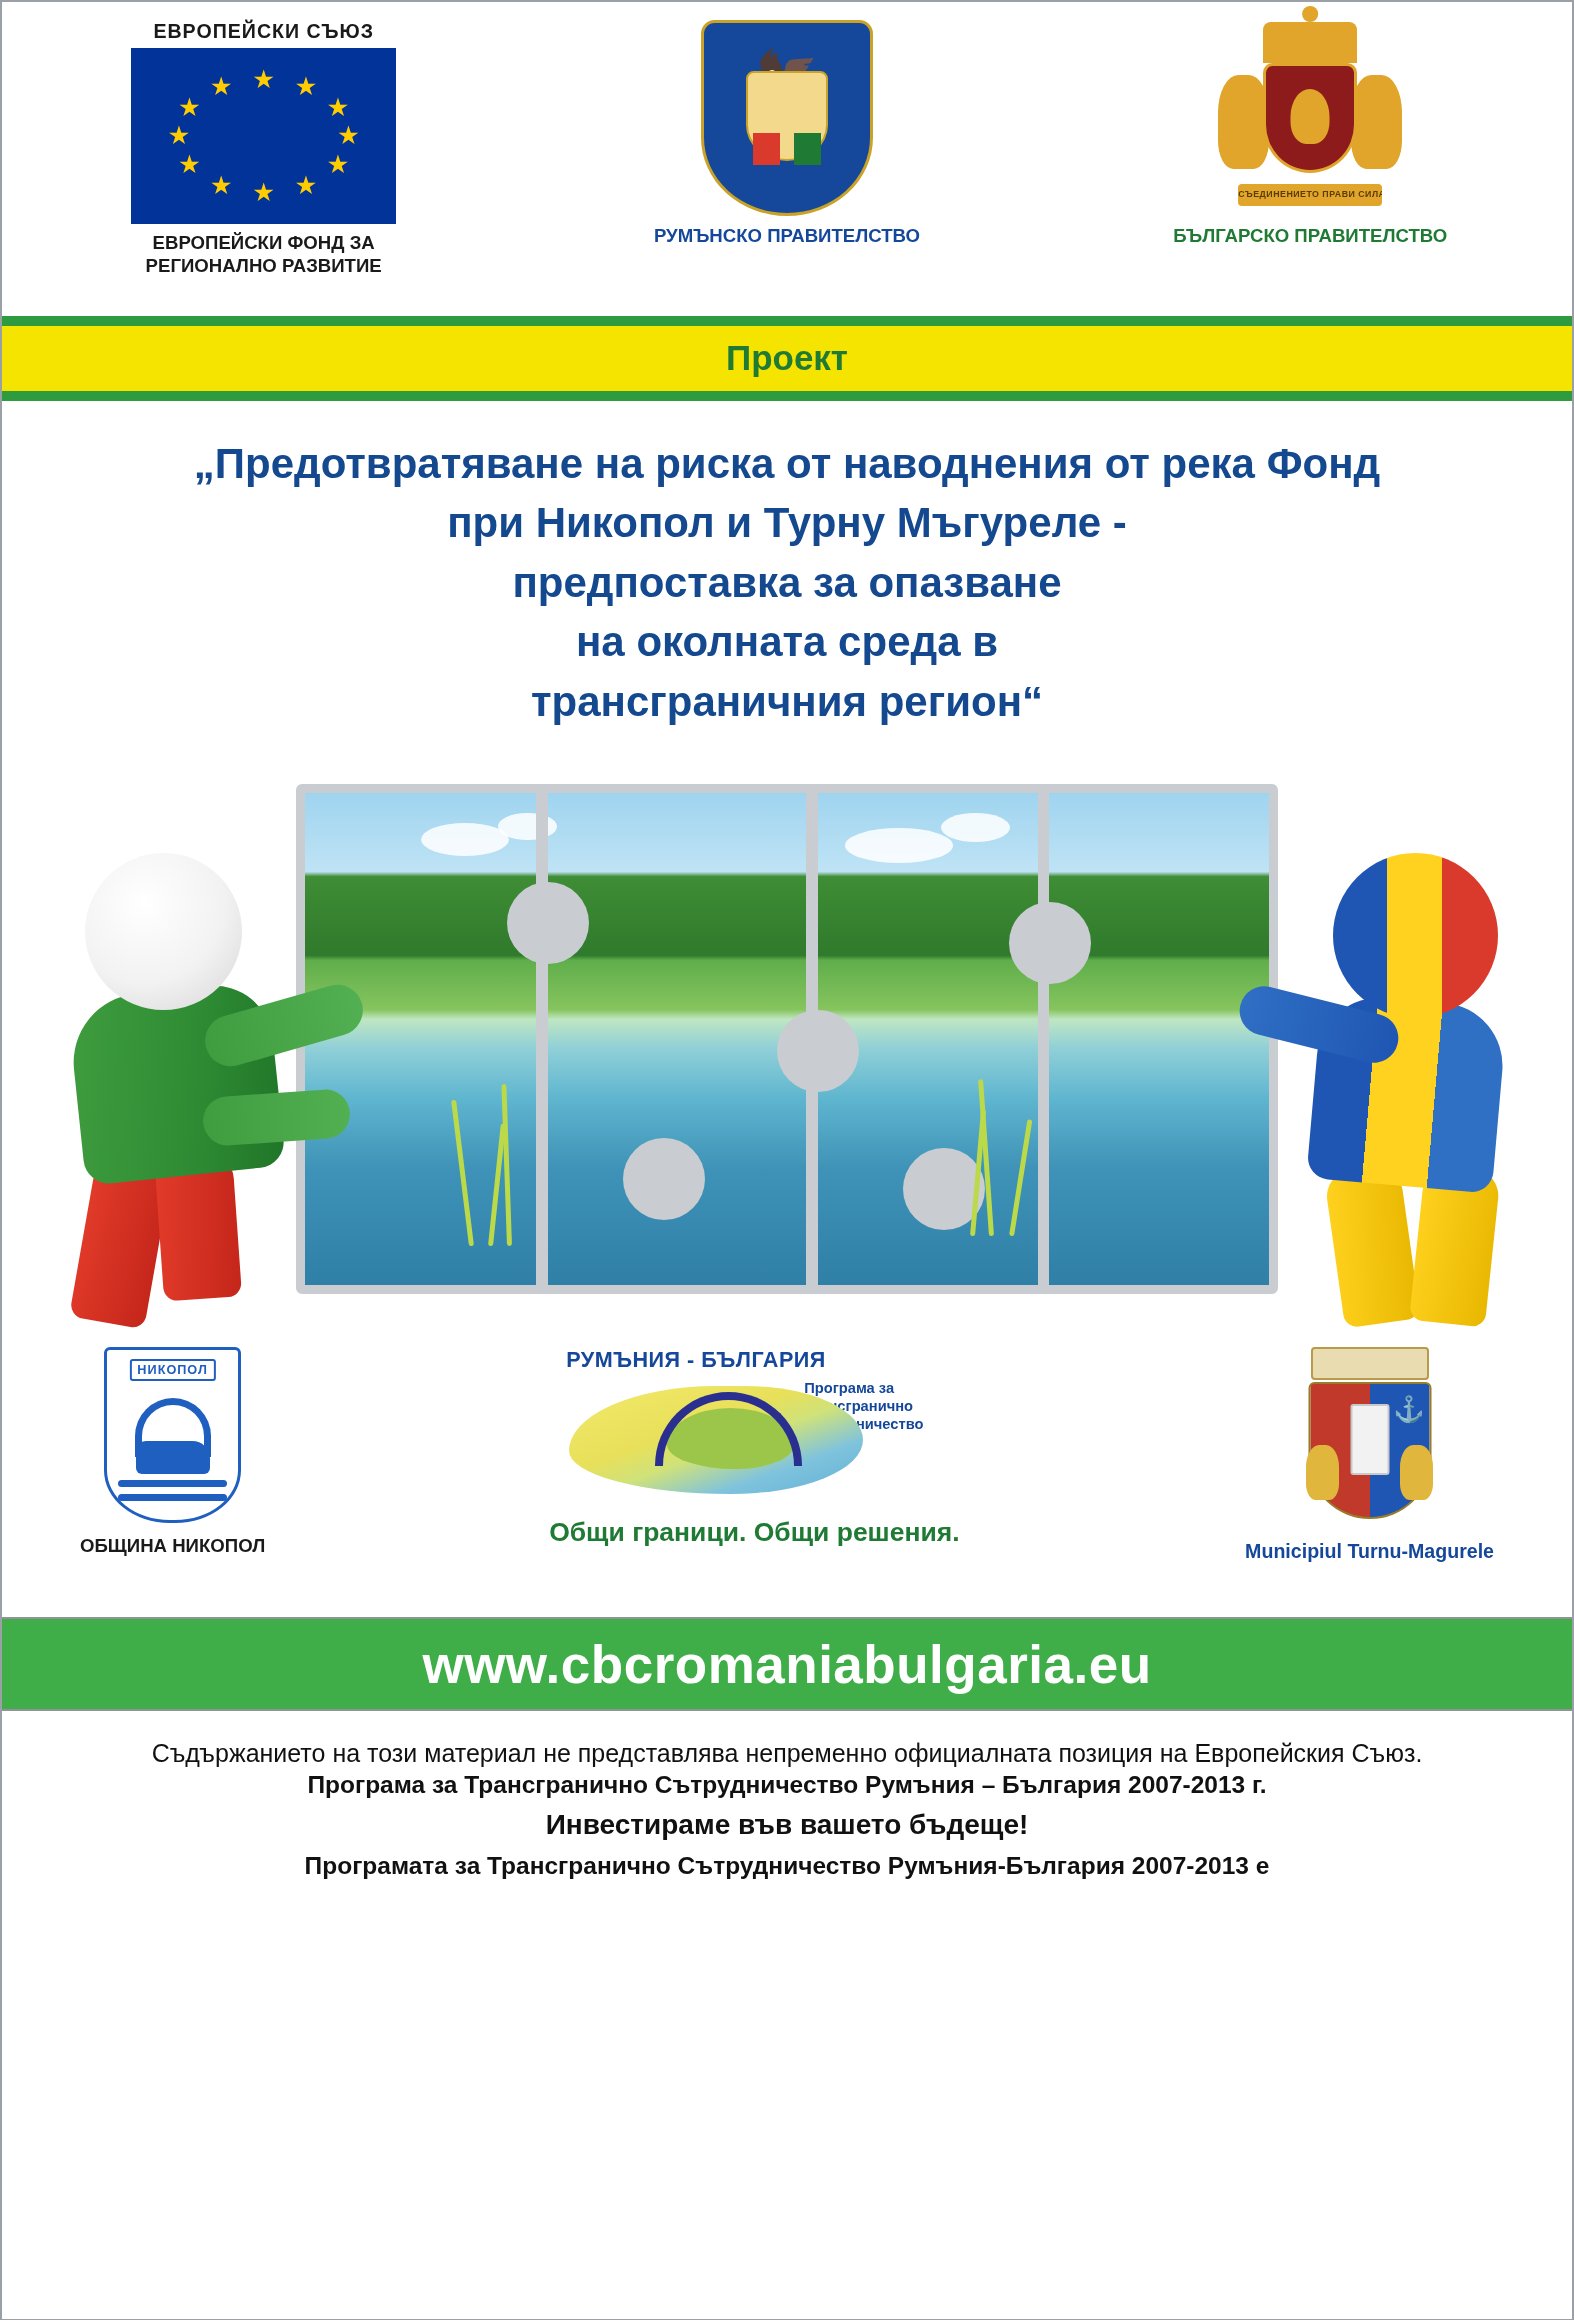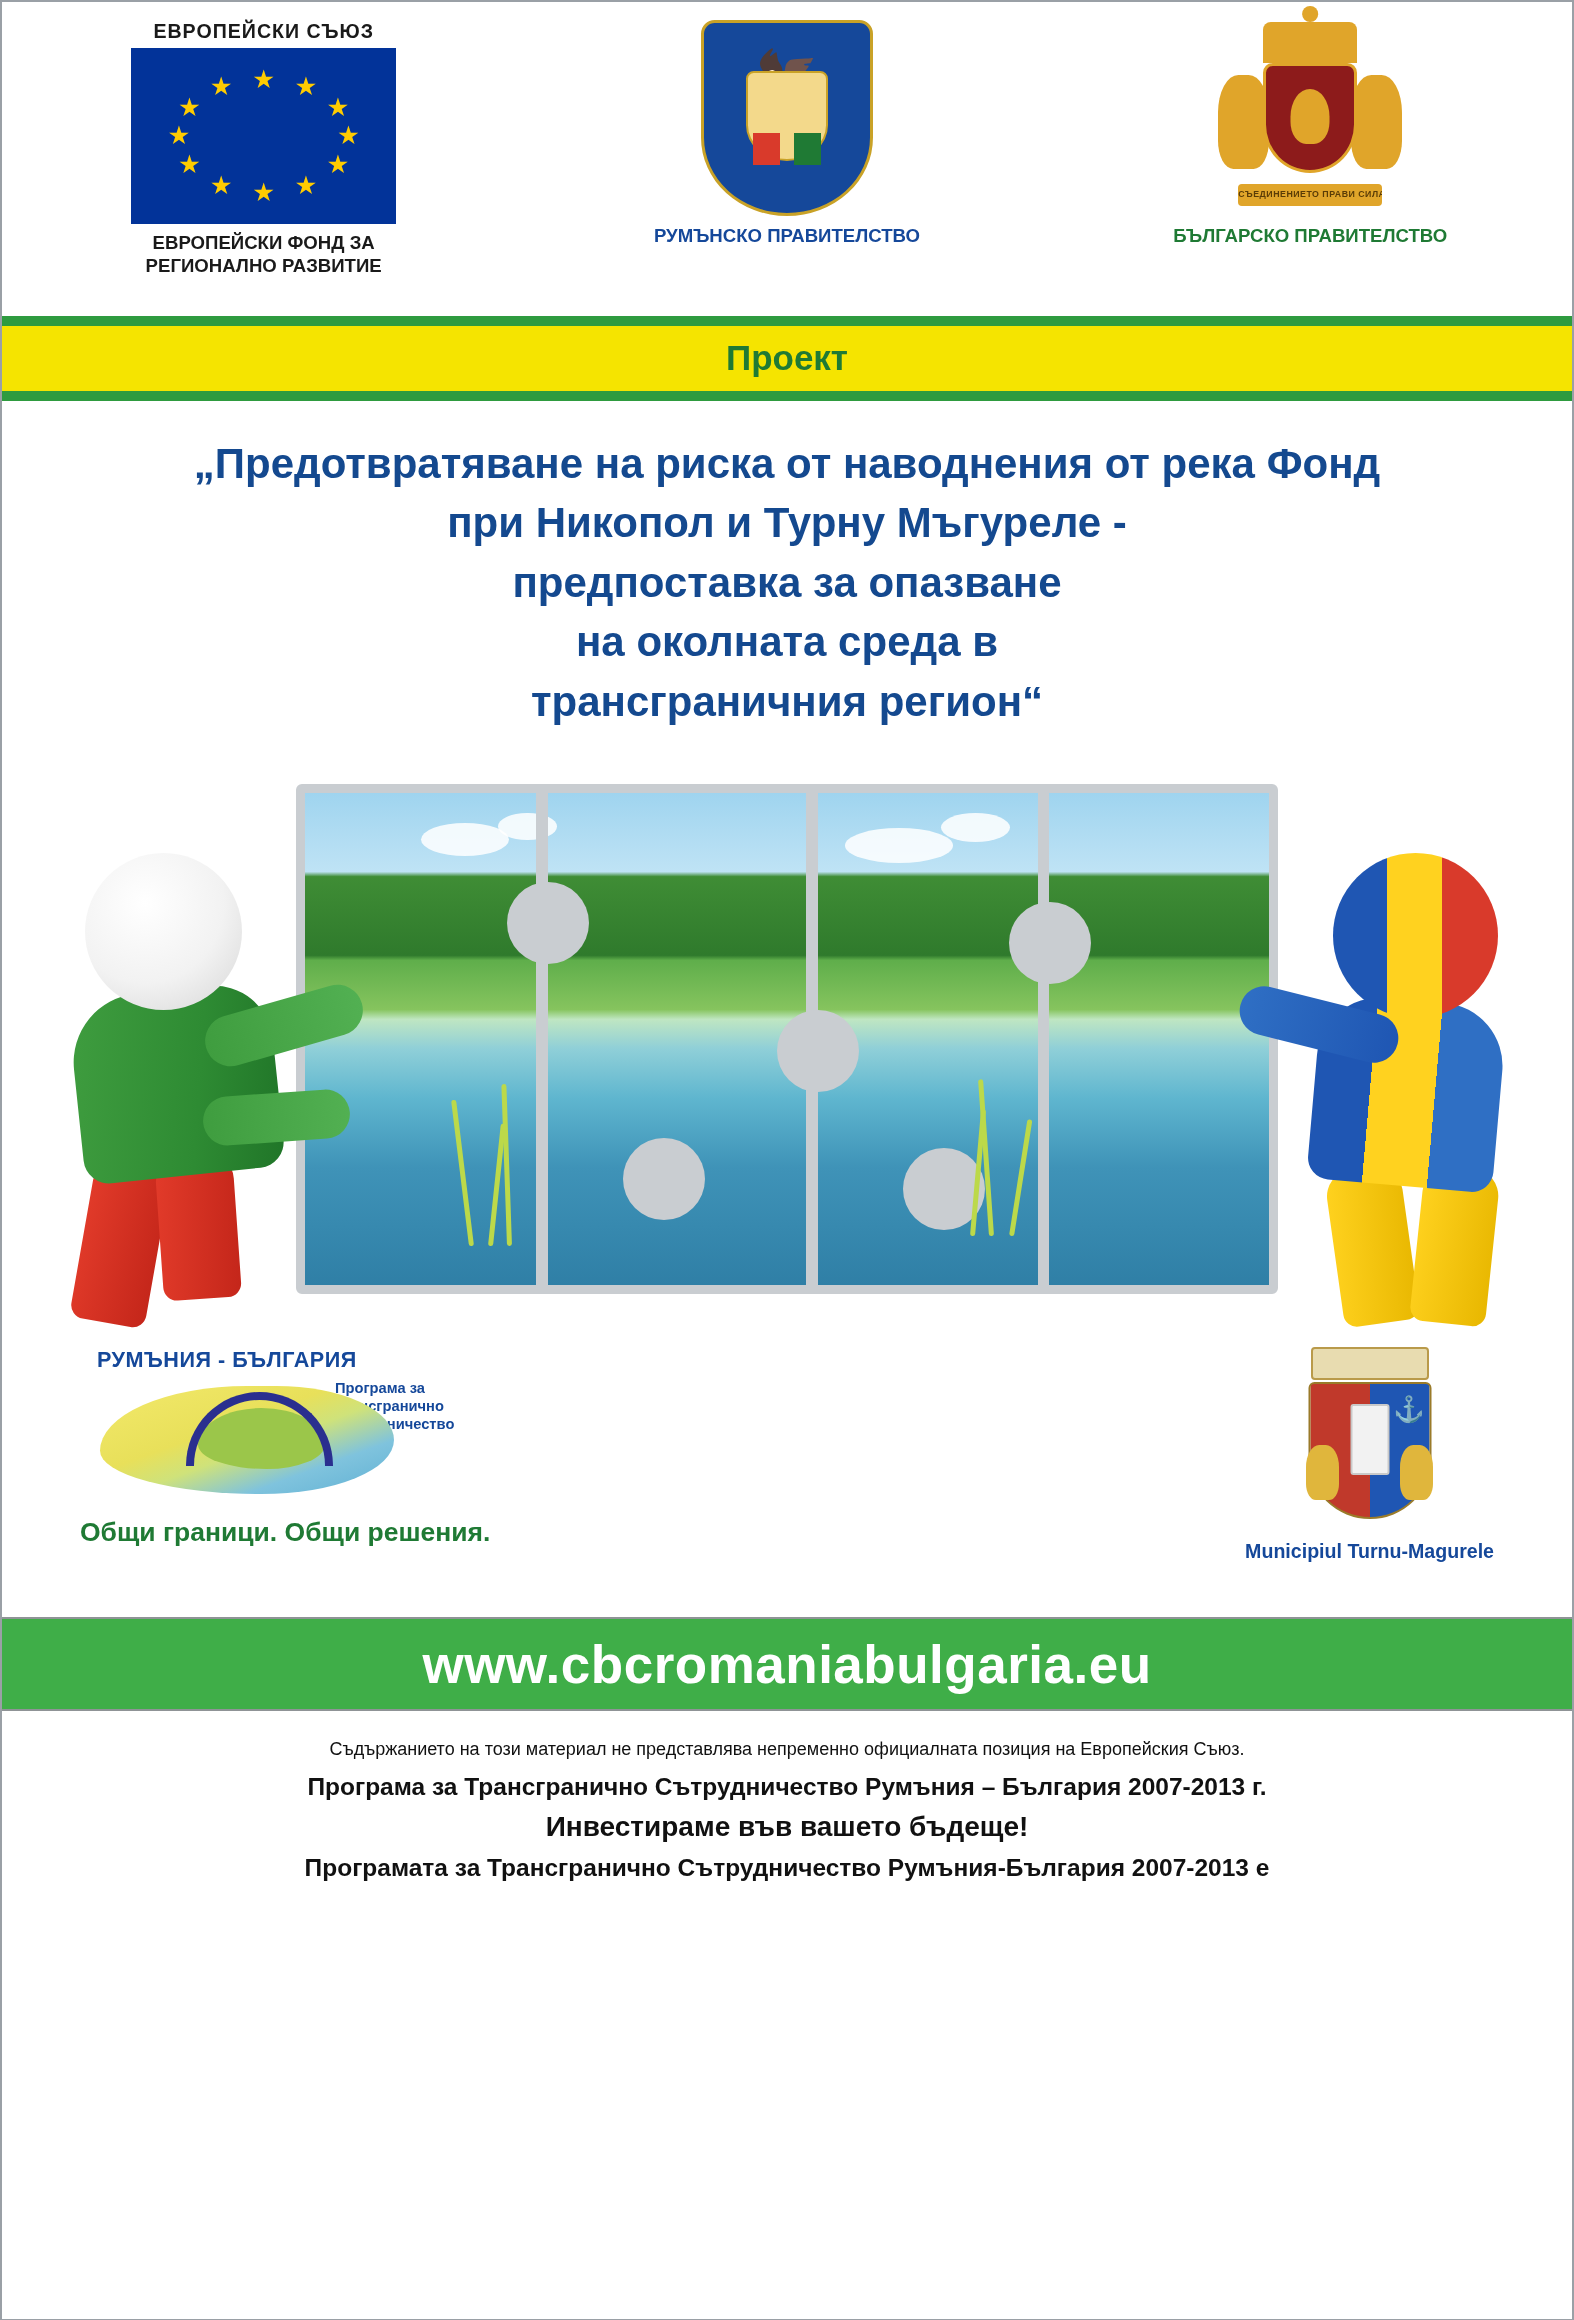--- a/index.html
+++ b/index.html
@@ -376,21 +376,21 @@
   .web-band .url {
     font-size: 53px; font-weight: bold; color: #ffffff; letter-spacing: 0.5px;
   }
 
   
   .footer {
     padding: 27.4px 39px 17.6px 39px;
     text-align: center;
     color: #111111;
   }
-  .footer .f1 { font-size: 18px; margin-bottom: 13px; }
+  .footer .f1 { font-size: 25px; margin-bottom: 3px; }
   .footer .f2 { font-size: 24.5px; font-weight: bold; margin-bottom: 9.8px; }
   .footer .f3 { font-size: 28px; font-weight: bold; margin-bottom: 9.8px; }
   .footer .f4 { font-size: 24.5px; font-weight: bold; line-height: 1.3; }
 </style>
 </head>
 <body>
 
 <div class="poster">
 
   <div class="header">
@@ -490,20 +490,31 @@
       <div class="leg-a"></div>
       <div class="leg-b"></div>
       <div class="body"></div>
       <div class="arm"></div>
       <div class="head"></div>
     </div>
   </div>
 
   <div class="partners">
 
+    <div class="partner">
+      <div class="nikopol">
+        <div class="shield"></div>
+        <div class="name">НИКОПОЛ</div>
+        <div class="arch"></div>
+        <div class="lion"></div>
+        <div class="wave" style="top:133px"></div>
+        <div class="wave" style="top:147px"></div>
+      </div>
+      <div class="cap">ОБЩИНА НИКОПОЛ</div>
+    </div>
 
     <div class="partner">
       <div class="cbc">
         <div class="top-txt">РУМЪНИЯ - БЪЛГАРИЯ</div>
         <div class="sub-txt" style="white-space:pre-line">Програма за
 трансгранично
 сътрудничество</div>
         <div class="map"></div>
         <div class="green-patch"></div>
         <div class="bridge"></div>

